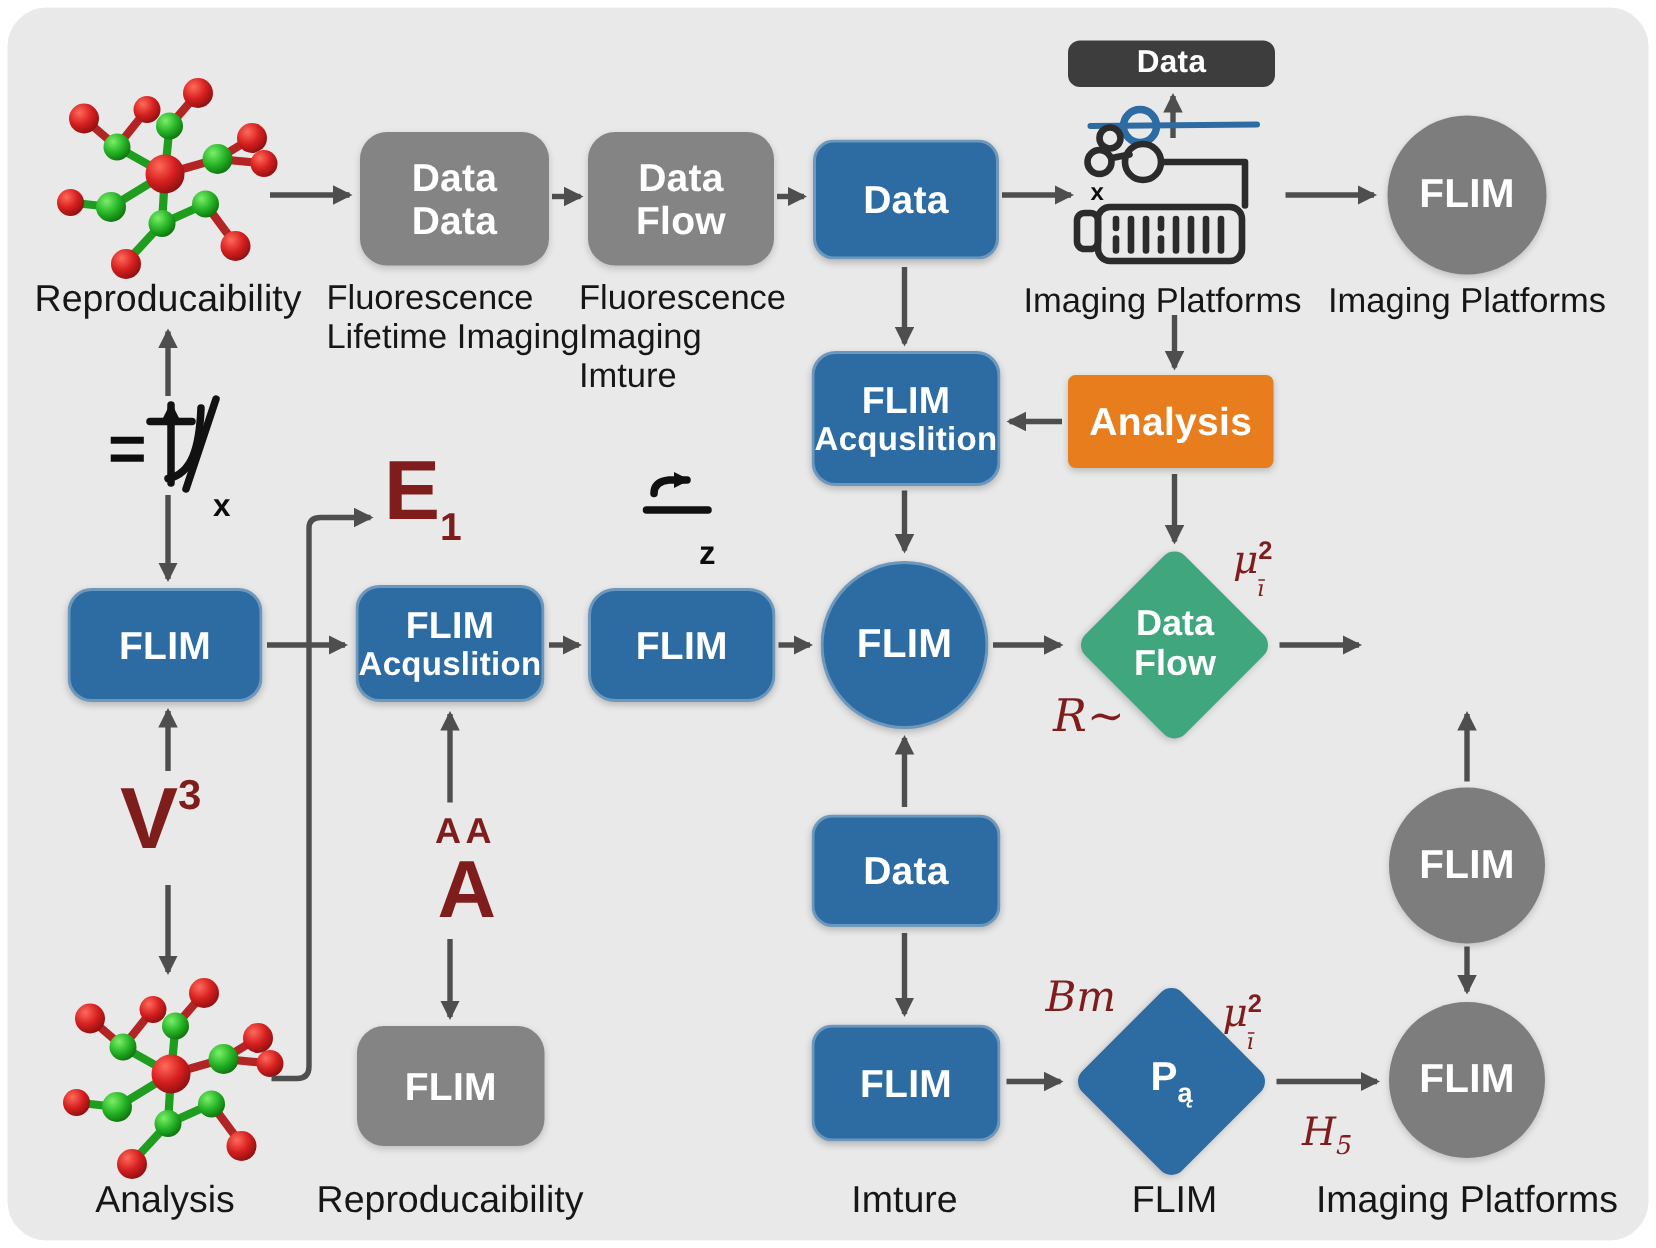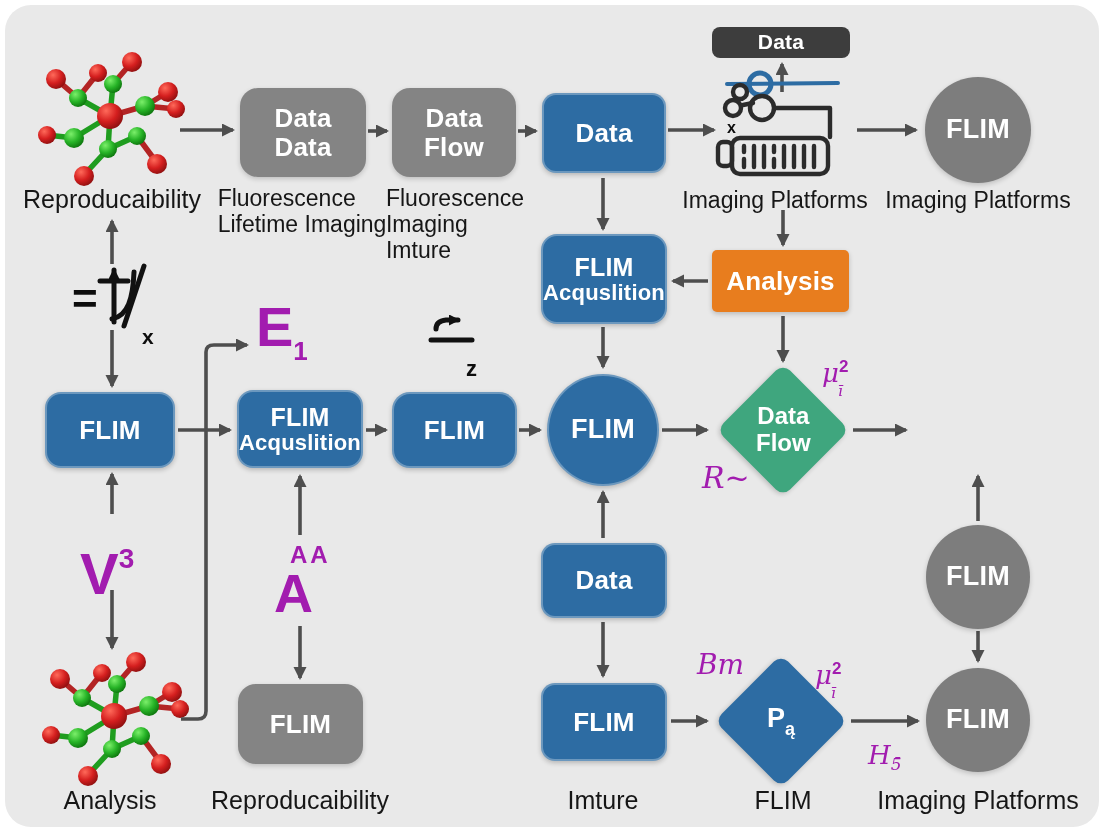--- a/index.html
+++ b/index.html
@@ -22,21 +22,21 @@
   .gcirc{background:var(--gray-circle);box-shadow:0 2px 5px rgba(0,0,0,.18)}
   .fs26{font-size:26px}.fs27{font-size:27px}.fs22{font-size:22px}
   .diamond{position:absolute;z-index:2;display:flex;align-items:center;justify-content:center;
            transform:rotate(45deg);border-radius:10px;box-shadow:0 2px 5px rgba(0,0,0,.2)}
   .diamond .inner{transform:rotate(-45deg);display:flex;flex-direction:column;align-items:center;
                   color:#fff;font-weight:700;font-size:24px;line-height:1.12}
   .green{background:var(--green)} .bluebg{background:var(--blue)}
   .cap{position:absolute;z-index:3;transform:translateX(-50%);text-align:left;font-size:23px;
        color:#161616;white-space:nowrap;line-height:1.14}
   .cap span{display:block}
-  .sym{position:absolute;z-index:3;color:#a21caf;white-space:nowrap}
+  .sym{position:absolute;z-index:3;color:#7f1d1d;white-space:nowrap}
   .big-e{font-size:56px;font-weight:700}
   .sub-lo{font-size:26px;font-weight:700;vertical-align:-14px}
   .big-v{font-size:58px;font-weight:700}
   .sup-hi{font-size:28px;font-weight:700;vertical-align:26px}
   .a-main{font-size:54px;font-weight:700;line-height:.9}
   .a-sup{display:block;font-size:24px;font-weight:700;letter-spacing:3px;margin-left:16px}
   .mu{font-style:italic;font-family:"DejaVu Serif",serif;font-size:26px;line-height:1}
   .mu sup{font-size:17px;font-style:normal;font-family:"Liberation Sans",sans-serif;font-weight:700}
   .mu .msub{display:block;font-size:15px;margin-left:16px;margin-top:-2px}
   .ital{font-style:italic;font-family:"DejaVu Serif",serif}
@@ -266,24 +266,24 @@
   <div class="cap" style="left:978px;top:187px">Imaging Platforms</div>
   <div class="cap" style="left:110px;top:786px;font-size:25px">Analysis</div>
   <div class="cap" style="left:300px;top:786px;font-size:25px">Reproducaibility</div>
   <div class="cap" style="left:603px;top:786px;font-size:25px">Imture</div>
   <div class="cap" style="left:783px;top:786px;font-size:25px">FLIM</div>
   <div class="cap" style="left:978px;top:786px;font-size:25px">Imaging Platforms</div>
 
   <div class="sym" style="left:256px;top:294px">
     <span class="big-e">E</span><span class="sub-lo">1</span>
   </div>
-  <div class="sym" style="left:80px;top:540px">
+  <div class="sym" style="left:80px;top:512px">
     <span class="big-v">V</span><span class="sup-hi">3</span>
   </div>
-  <div class="sym" style="left:274px;top:541px;text-align:left">
+  <div class="sym" style="left:274px;top:541px;text-align:right">
     <span class="a-sup">AA</span>
     <span class="a-main">A</span>
   </div>
   <div class="sym mu" style="left:822px;top:358px">
     <span><span>μ</span><sup>2</sup></span>
     <span class="msub">ī</span>
   </div>
   <div class="sym ital rt" style="left:702px;top:460px">R~</div>
   <div class="sym ital bm" style="left:697px;top:648px">Bm</div>
   <div class="sym mu" style="left:815px;top:660px">

